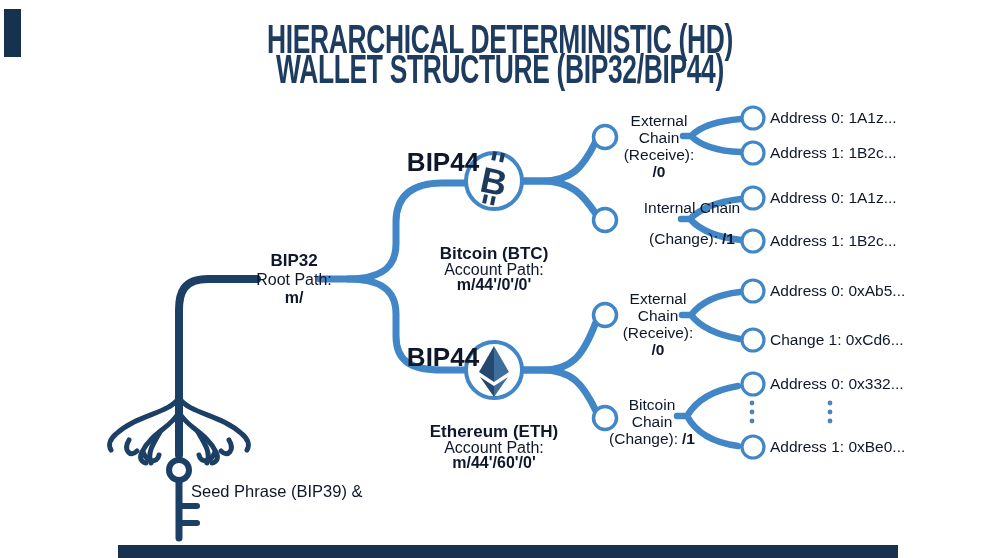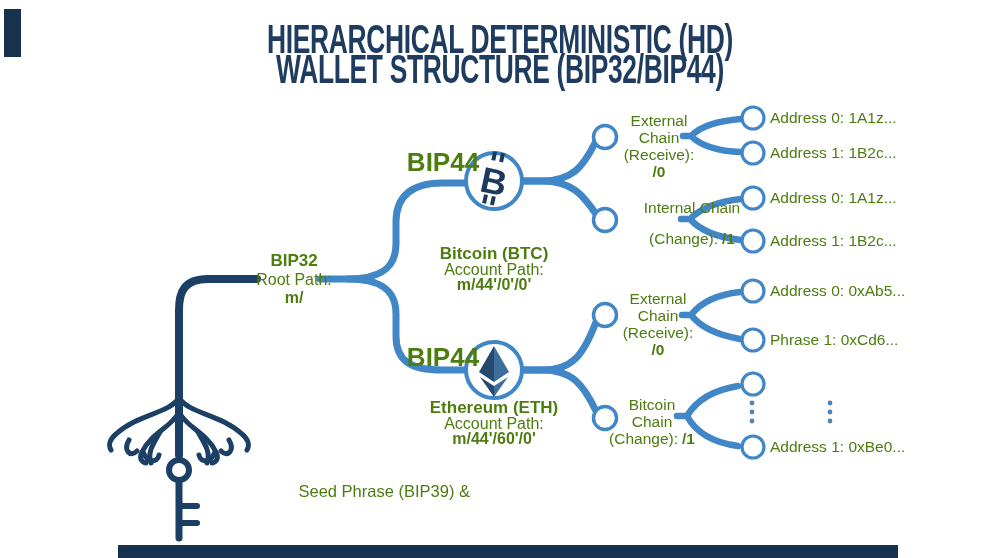--- a/index.html
+++ b/index.html
@@ -1,21 +1,21 @@
 <!DOCTYPE html>
 <html><head>
 <meta charset="utf-8">
 <style>
   html,body{margin:0;padding:0;background:#fff;}
   #canvas{
     position:relative;width:1000px;height:558px;background:#ffffff;overflow:hidden;
     font-family:"Liberation Sans","DejaVu Sans",sans-serif;color:#1d3a5c;
   }
   svg.layer{position:absolute;left:0;top:0;width:1000px;height:558px;}
-  .t{position:absolute;color:#4d7c0f;text-align:center;}
+  .t{position:absolute;color:#0f172a;text-align:center;}
   .b{font-weight:bold;}
   
   .title-wrap{position:absolute;left:0;top:24px;width:1000px;text-align:center;}
   .title-inner{display:inline-block;transform:scaleX(0.66);transform-origin:50% 0;
     font-weight:bold;font-size:40px;line-height:30px;letter-spacing:-0.5px;
     color:#1e3c60;white-space:nowrap;}
   
   .bip32-block{left:244px;top:252px;width:100px;font-size:16px;line-height:18.5px;}
   .bip32-block .big{font-size:17px;}
   .coin-block{width:164px;font-size:16px;line-height:15.5px;}
@@ -24,21 +24,21 @@
   .bip44{width:80px;font-weight:bold;font-size:26px;line-height:19px;}
   .bip44-btc{left:403px;top:153px;}
   .bip44-eth{left:403px;top:348px;}
   .chain-label{font-size:15.5px;line-height:17px;}
   .btc-ext{left:609px;top:112px;width:100px;}
   .btc-int{left:605px;top:199px;width:110px;margin-left:32px;}
   .btc-int .gap{margin-top:14px;}
   .eth-ext{left:608px;top:290px;width:100px;}
   .eth-int{left:602px;top:396px;width:100px;}
   .addr{left:770px;width:225px;text-align:left;font-size:15.5px;line-height:16px;}
-  .seed-label{left:200px;top:483px;width:270px;text-align:right;font-size:16.5px;line-height:17.5px;}
+  .seed-label{left:191px;top:483px;width:270px;text-align:left;font-size:16.5px;line-height:17.5px;}
   .pathval{margin-left:4px;font-weight:bold;}
   
   .mark-topleft{position:absolute;left:4px;top:9px;width:17px;height:48px;background:#16324f;}
   .mark-bottom{position:absolute;left:118px;top:545px;width:780px;height:13px;background:#16324f;}
 </style>
 </head>
 <body>
 
 <div id="canvas">
 
@@ -143,21 +143,21 @@
   <div class="t bip44 bip44-btc">BIP44</div>
   <div class="t bip44 bip44-eth">BIP44</div>
 
   <div class="t coin-block btc-block">
     <div class="b" style="font-size:17px;">Bitcoin (BTC)</div>
     <div>Account Path:</div>
     <div class="b">m/44'/0'/0'</div>
   </div>
 
   <div class="t coin-block eth-block">
-    <div class="b" style="font-size:17px;">Ethereum (ETH)</div>
+    <div class="b" style="font-size:17px;margin-top:24px;">Ethereum (ETH)</div>
     <div>Account Path:</div>
     <div class="b">m/44'/60'/0'</div>
   </div>
 
   <div class="t chain-label btc-ext">
     <div>External Chain</div>
     <div>(Receive):</div>
     <div class="b">/0</div>
   </div>
 
@@ -180,21 +180,22 @@
     <div>
       <span>(Change):</span><span class="pathval">/1</span>
     </div>
   </div>
 
   <div class="t addr" style="top:110px;">Address 0: 1A1z...</div>
   <div class="t addr" style="top:145px;">Address 1: 1B2c...</div>
   <div class="t addr" style="top:190px;">Address 0: 1A1z...</div>
   <div class="t addr" style="top:233px;">Address 1: 1B2c...</div>
   <div class="t addr" style="top:283px;">Address 0: 0xAb5...</div>
-  <div class="t addr" style="top:332px;">Phrase 1: 0xCd6...</div>
+  <div class="t addr" style="top:332px;">Change 1: 0xCd6...</div>
+  <div class="t addr" style="top:376px;">Address 0: 0x332...</div>
   <div class="t addr" style="top:439px;">Address 1: 0xBe0...</div>
 
   <div class="t seed-label">
     <div>Seed Phrase (BIP39) &amp;</div>
   </div>
 
   <div class="mark-topleft"></div>
   <div class="mark-bottom"></div>
 
 </div>

